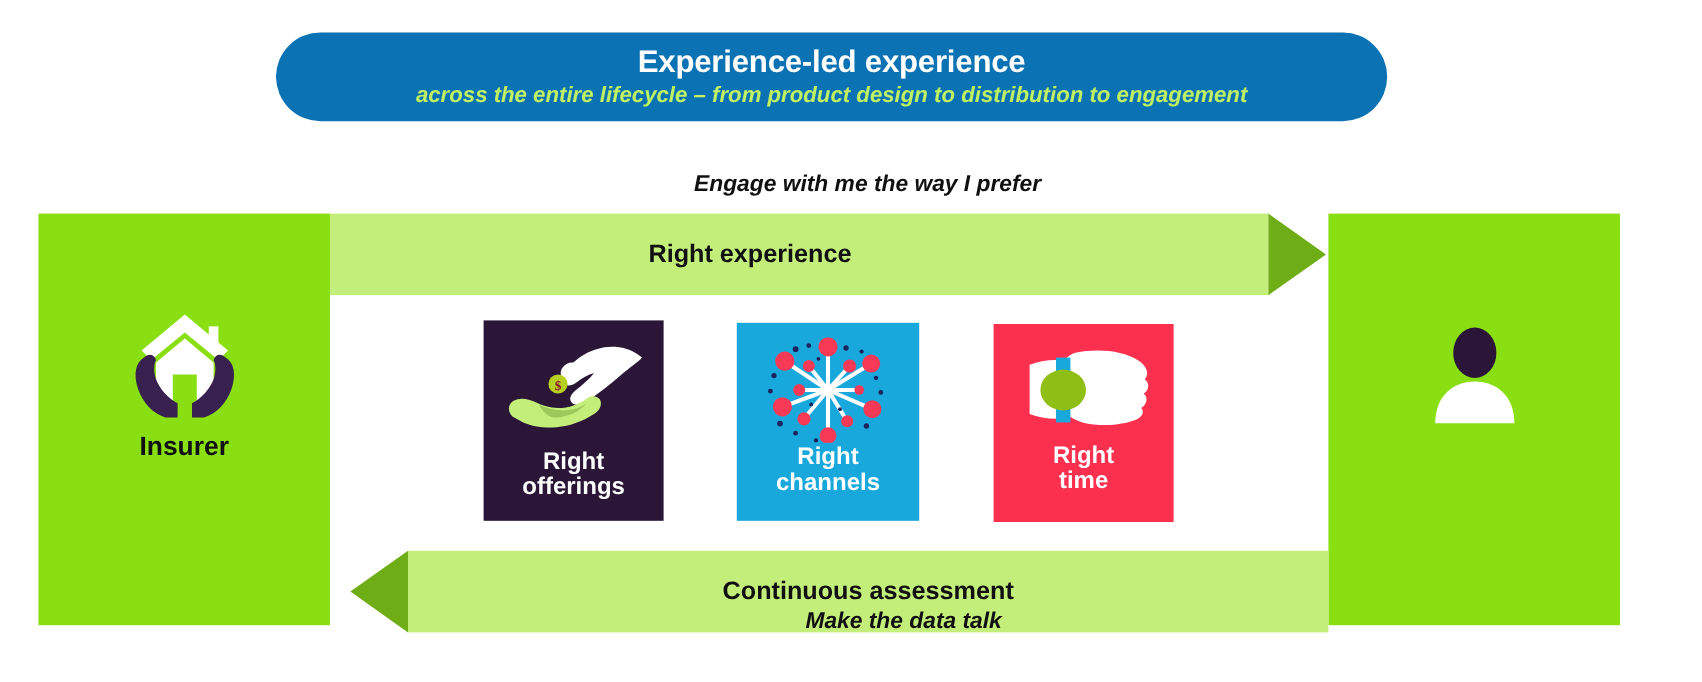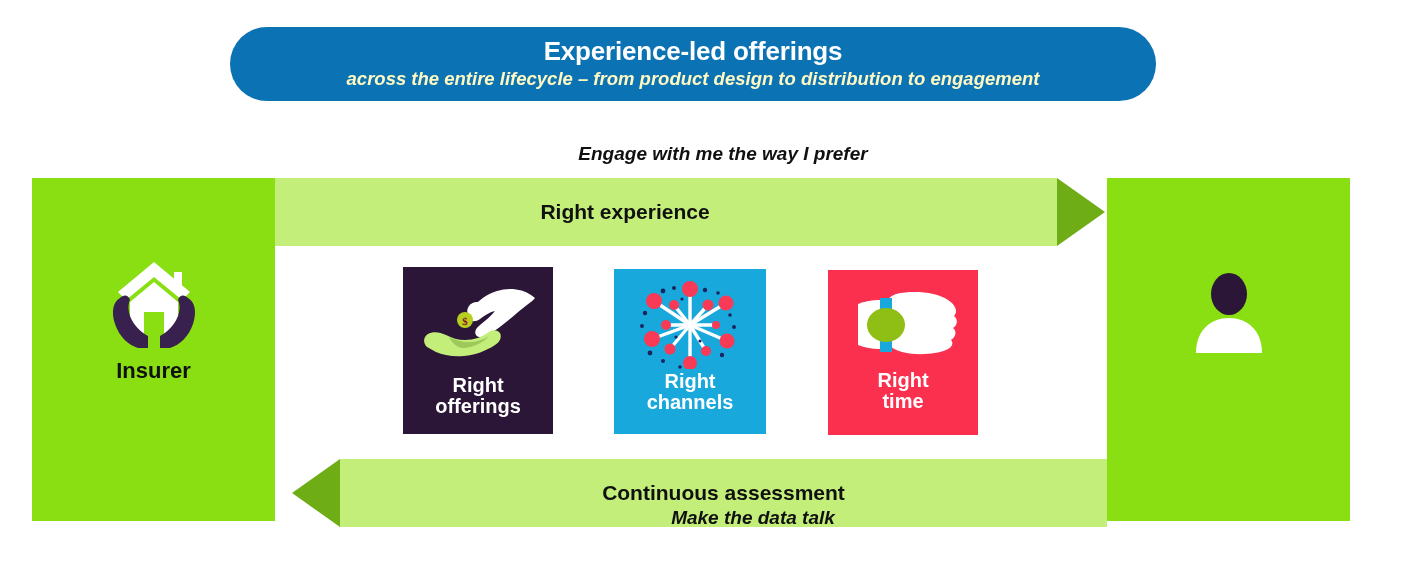--- a/index.html
+++ b/index.html
@@ -32,21 +32,21 @@
     box-sizing: border-box;
   }
   .title-banner .main-title {
     color: #ffffff;
     font-size: 26px;
     font-weight: bold;
     letter-spacing: -0.2px;
     line-height: 1.05;
   }
   .title-banner .sub-title {
-    color: #fef9c3;
+    color: #bef264;
     font-size: 18.5px;
     font-weight: bold;
     font-style: italic;
     line-height: 1.2;
     margin-top: 3px;
     text-align: right;
   }
 
   
   .caption {
@@ -185,21 +185,21 @@
     left: 828px; top: 270px; width: 150px; height: 165px;
     background: #fb2f4e;
   }
   .card-time .card-icon { top: 18px; }
   .card-time .card-label { margin-bottom: 12px; }
 </style>
 </head>
 <body>
 
 <div class="title-banner">
-  <div class="main-title">Experience-led offerings</div>
+  <div class="main-title">Experience-led experience</div>
   <div class="sub-title">across the entire lifecycle – from product design to distribution to engagement</div>
 </div>
 
 <div class="caption caption-top">Engage with me the way I prefer</div>
 
 <div class="side-panel panel-insurer">
   <div class="panel-inner">
     <span class="icon-wrap">
       <svg width="96" height="100" viewBox="0 0 96 100" xmlns="http://www.w3.org/2000/svg">
 

